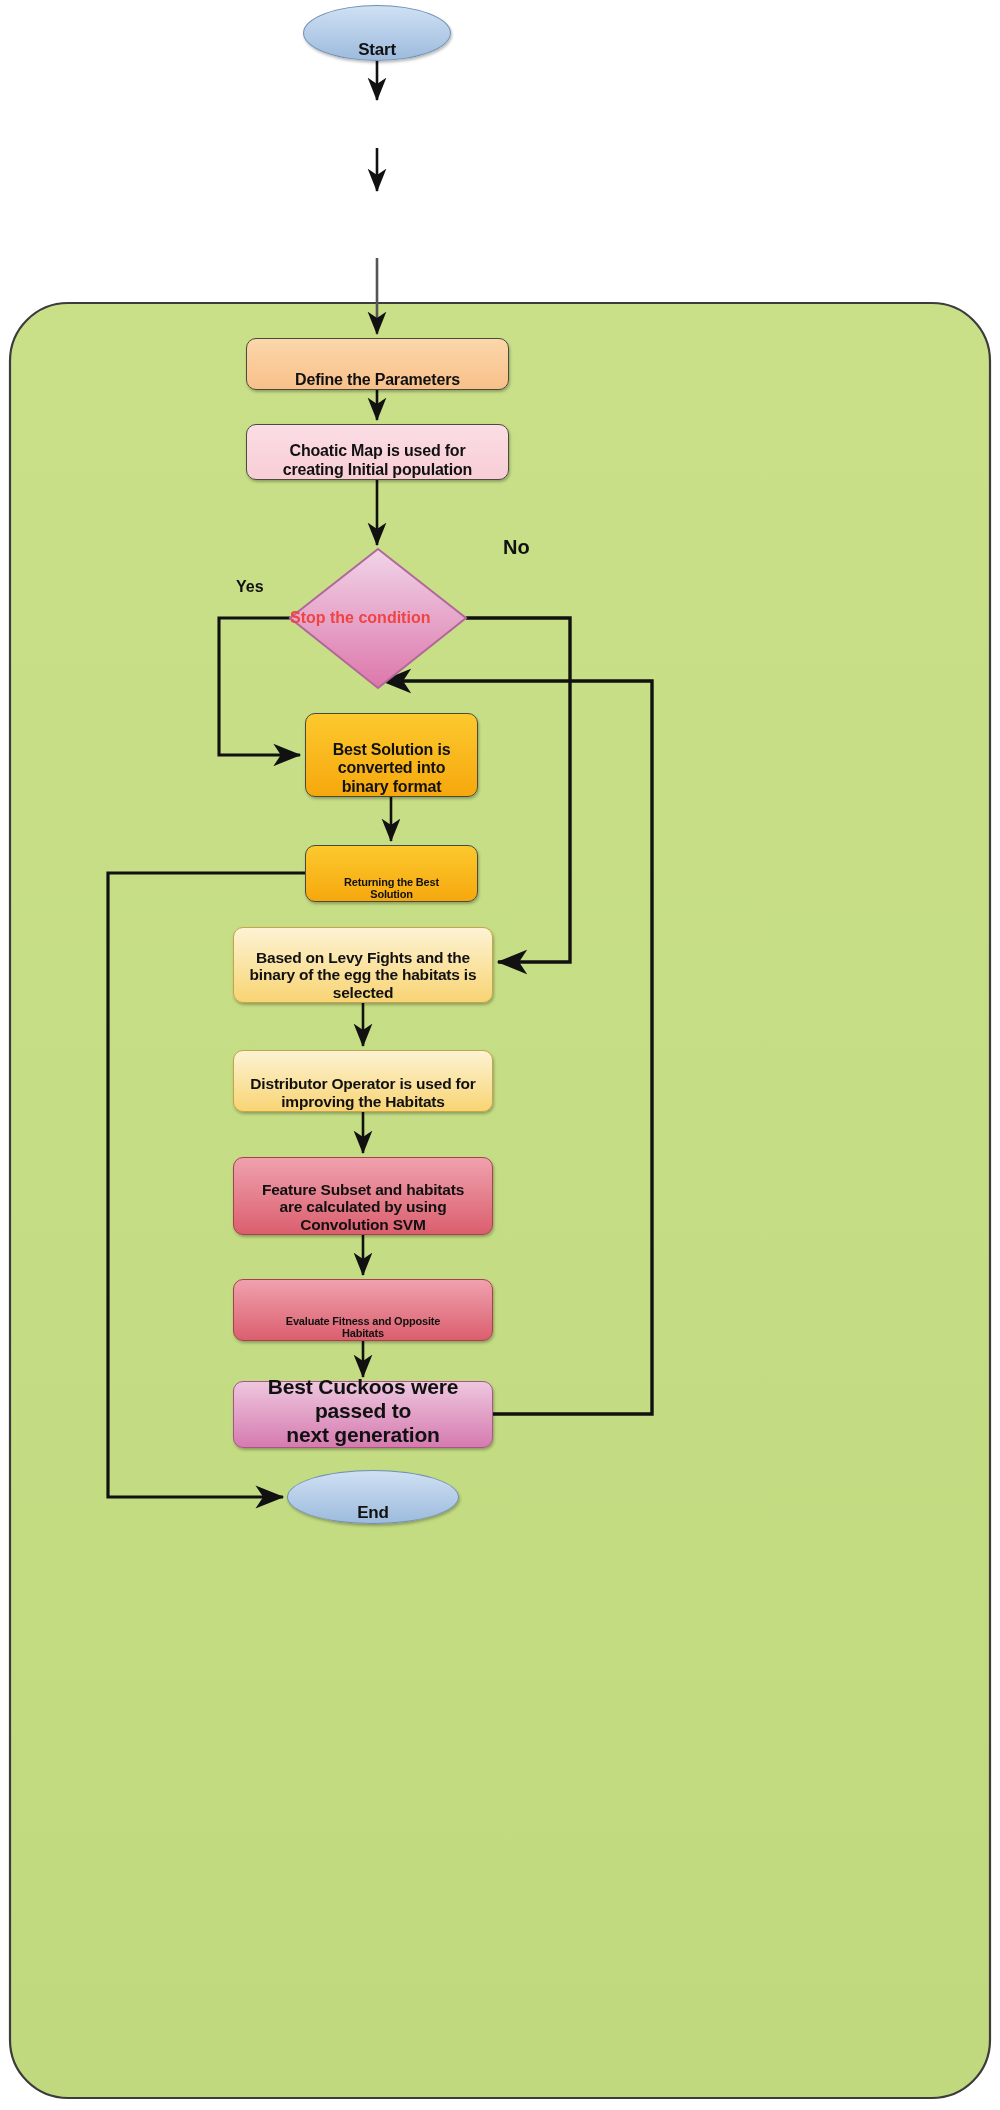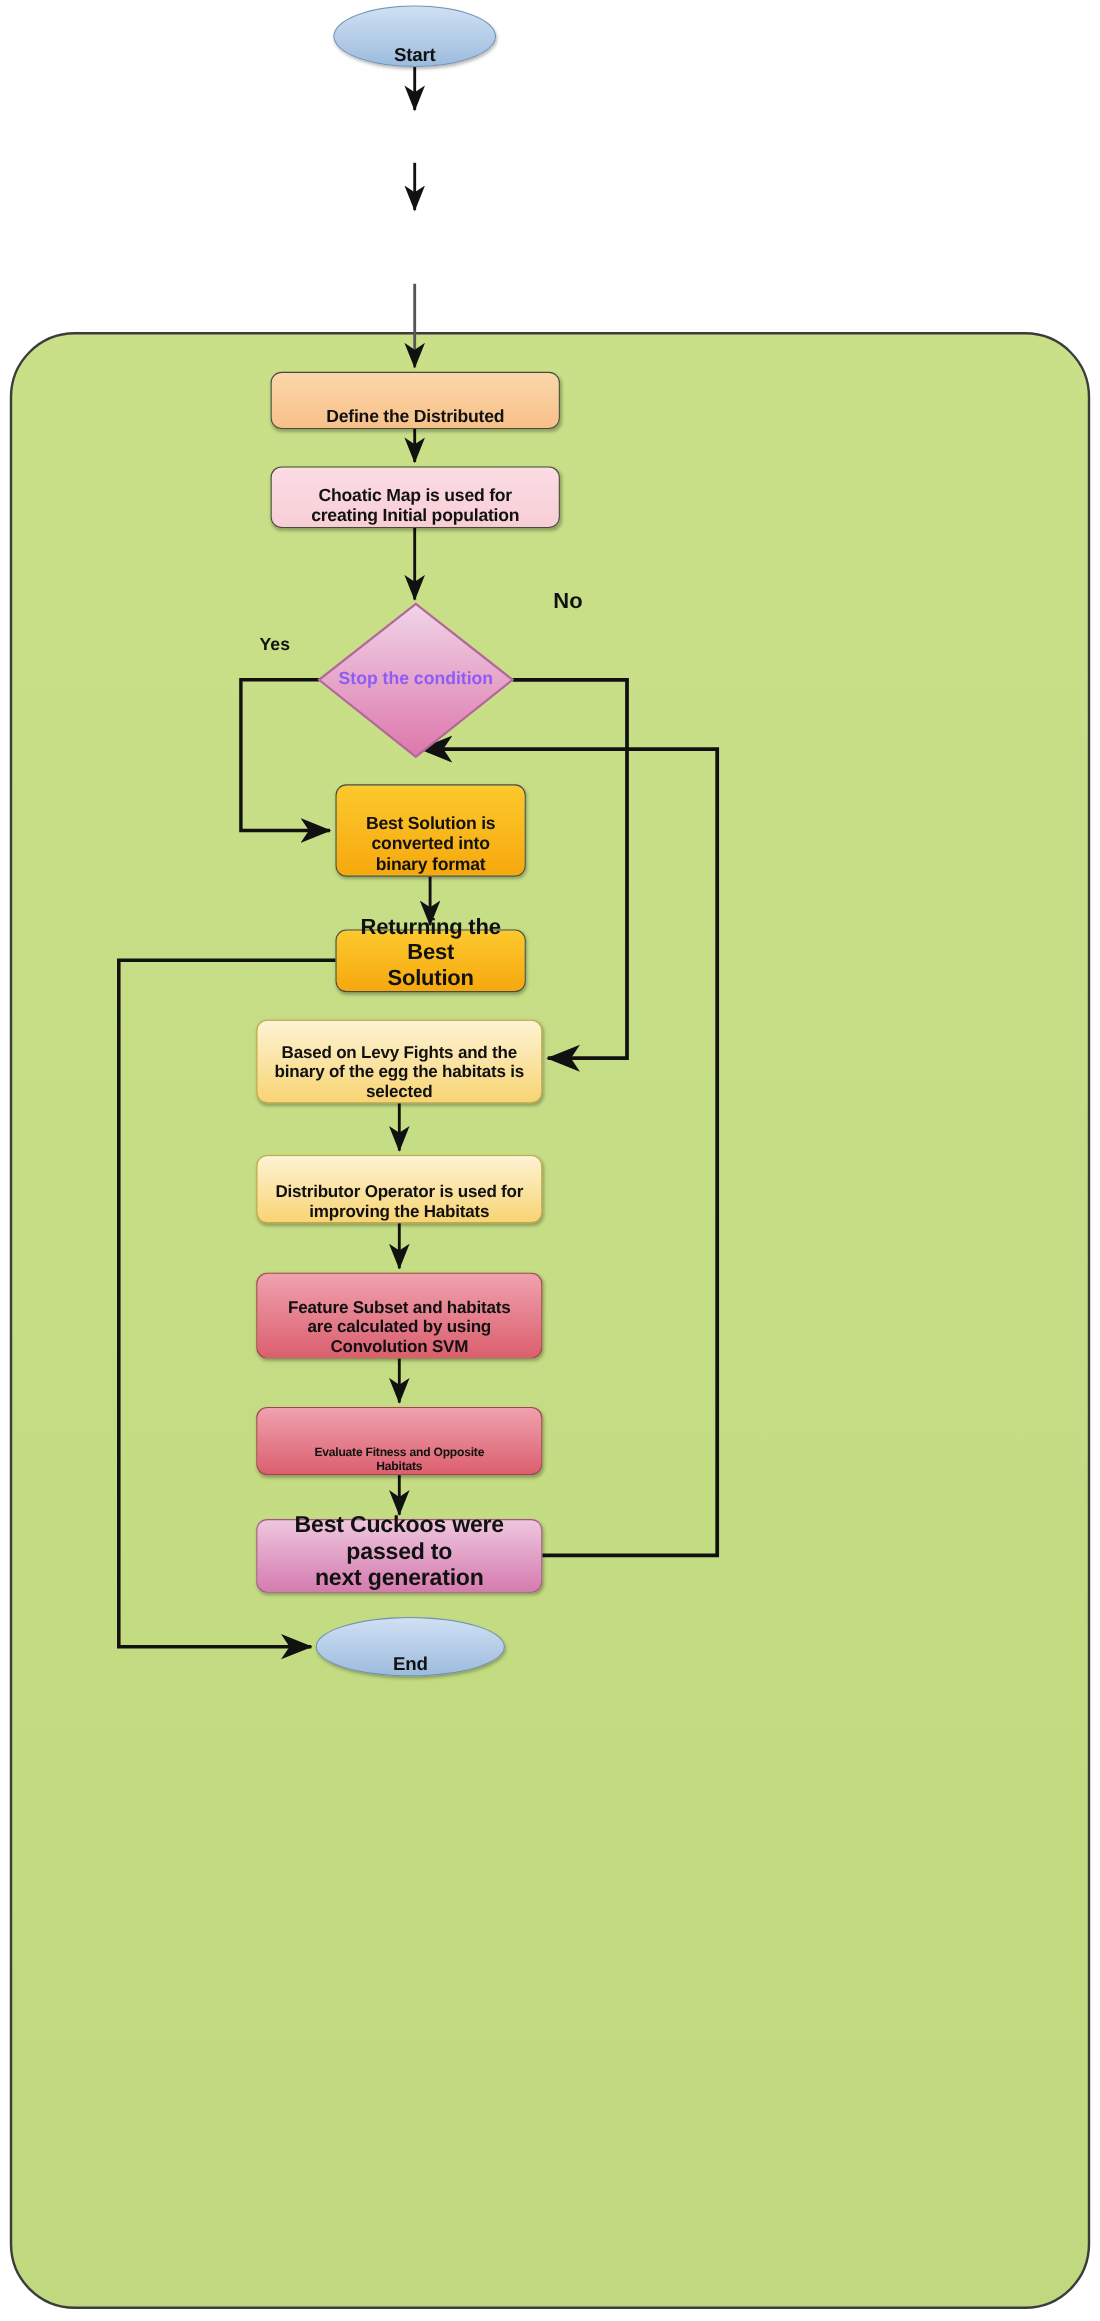--- a/index.html
+++ b/index.html
@@ -9,21 +9,21 @@
   svg.layer{position:absolute;left:0;top:0;width:1000px;height:2110px;}
   .node{position:absolute;box-sizing:border-box;display:flex;align-items:flex-end;
         justify-content:center;text-align:center;font-weight:bold;color:#111;
         line-height:1.15;letter-spacing:-0.2px;}
   .rbox{border:1.6px solid #6b6b55;border-radius:10px;
         box-shadow:1px 2px 3px rgba(0,0,0,.28);}
   .term{border:1.6px solid #6f8fb5;border-radius:50%;
         box-shadow:1px 2px 3px rgba(0,0,0,.28);}
   .lbl{position:absolute;font-weight:bold;color:#111;}
   .diamond-text{position:absolute;display:flex;align-items:center;
-        justify-content:center;font-weight:bold;color:#8b5cf6;text-align:center;}
+        font-weight:bold;color:#ef4444;text-align:center;}
 </style>
 </head>
 <body>
 
 <div id="stage">
 
   <svg class="layer" viewBox="0 0 1000 2110">
     <defs>
       <linearGradient id="gGreen" x1="0" y1="0" x2="0" y2="1">
         <stop offset="0%" stop-color="#c9e089"></stop>
@@ -63,21 +63,21 @@
 
   <div class="node term" style="left:303px;top:5px;width:148px;height:56px;font-size:17px;
               background:linear-gradient(#cfe0f3,#9dbbdd);">
     <span>Start</span>
   </div>
 
 
 
   <div class="node rbox" style="left:246px;top:338px;width:263px;height:52px;font-size:16px;
               background:linear-gradient(#fbd7aa,#f8c089);border-color:#4a4a3e;">
-    <span>Define the Distributed</span>
+    <span>Define the Parameters</span>
   </div>
 
   <div class="node rbox" style="left:246px;top:424px;width:263px;height:56px;font-size:16px;white-space:pre-line;
               background:linear-gradient(#fbdde3,#f8cdd6);border-color:#4a4a3e;">
     <span>Choatic Map is used for
 creating Initial population</span>
   </div>
 
   <svg class="layer" viewBox="0 0 1000 2110" style="pointer-events:none">
     <defs>
@@ -99,21 +99,21 @@
     <span>No</span>
   </div>
 
   <div class="node rbox" style="left:305px;top:713px;width:173px;height:84px;font-size:16px;white-space:pre-line;
               background:linear-gradient(#fcc92e,#f6a80d);border-color:#4a4a3e;">
     <span>Best Solution is
 converted into
 binary format</span>
   </div>
 
-  <div class="node rbox" style="left:305px;top:845px;width:173px;height:57px;font-size:20px;white-space:pre-line;
+  <div class="node rbox" style="left:305px;top:845px;width:173px;height:57px;font-size:11px;white-space:pre-line;
               background:linear-gradient(#fcc92e,#f6a80d);border-color:#4a4a3e;">
     <span>Returning the Best
 Solution</span>
   </div>
 
   <div class="node rbox" style="left:233px;top:927px;width:260px;height:76px;font-size:15.5px;white-space:pre-line;
               background:linear-gradient(#fdf3d4,#f8d473);border-color:#c6a64a;">
     <span>Based on Levy Fights and the
 binary of the egg the habitats is
 selected</span>

